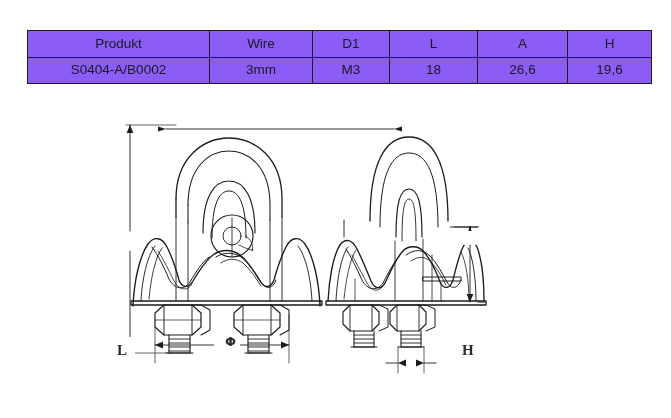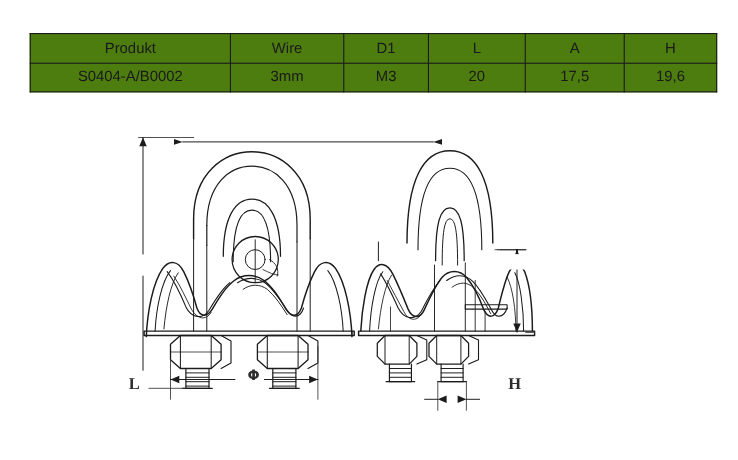--- a/index.html
+++ b/index.html
@@ -18,21 +18,21 @@
   }
 
   
   #spec-table {
     position: absolute;
     left: 27px;
     top: 30px;
     width: 618px;
     border-collapse: collapse;
     table-layout: fixed;
-    background: #4d7c0f;
+    background: #8b5cf6;
   }
   #spec-table td,
   #spec-table th {
     border: 1px solid #1c1c1c;
     text-align: center;
     font-weight: 400;
     font-size: 13.5px;
     line-height: 1;
     height: 20px;
     padding: 2px 0 3px 0;
@@ -97,22 +97,22 @@
       <td class="col-3">L</td>
       <td class="col-4">A</td>
       <td class="col-5">H</td>
     </tr>
   </thead>
   <tbody>
     <tr>
       <td class="col-0">S0404-A/B0002</td>
       <td class="col-1">3mm</td>
       <td class="col-2">M3</td>
-      <td class="col-3">20</td>
-      <td class="col-4">17,5</td>
+      <td class="col-3">18</td>
+      <td class="col-4">26,6</td>
       <td class="col-5">19,6</td>
     </tr>
   </tbody>
 </table>
 
 <div id="drawing-area">
 
   <svg id="drawing-svg" viewBox="0 0 671 300" xmlns="http://www.w3.org/2000/svg">
 
     <defs>

